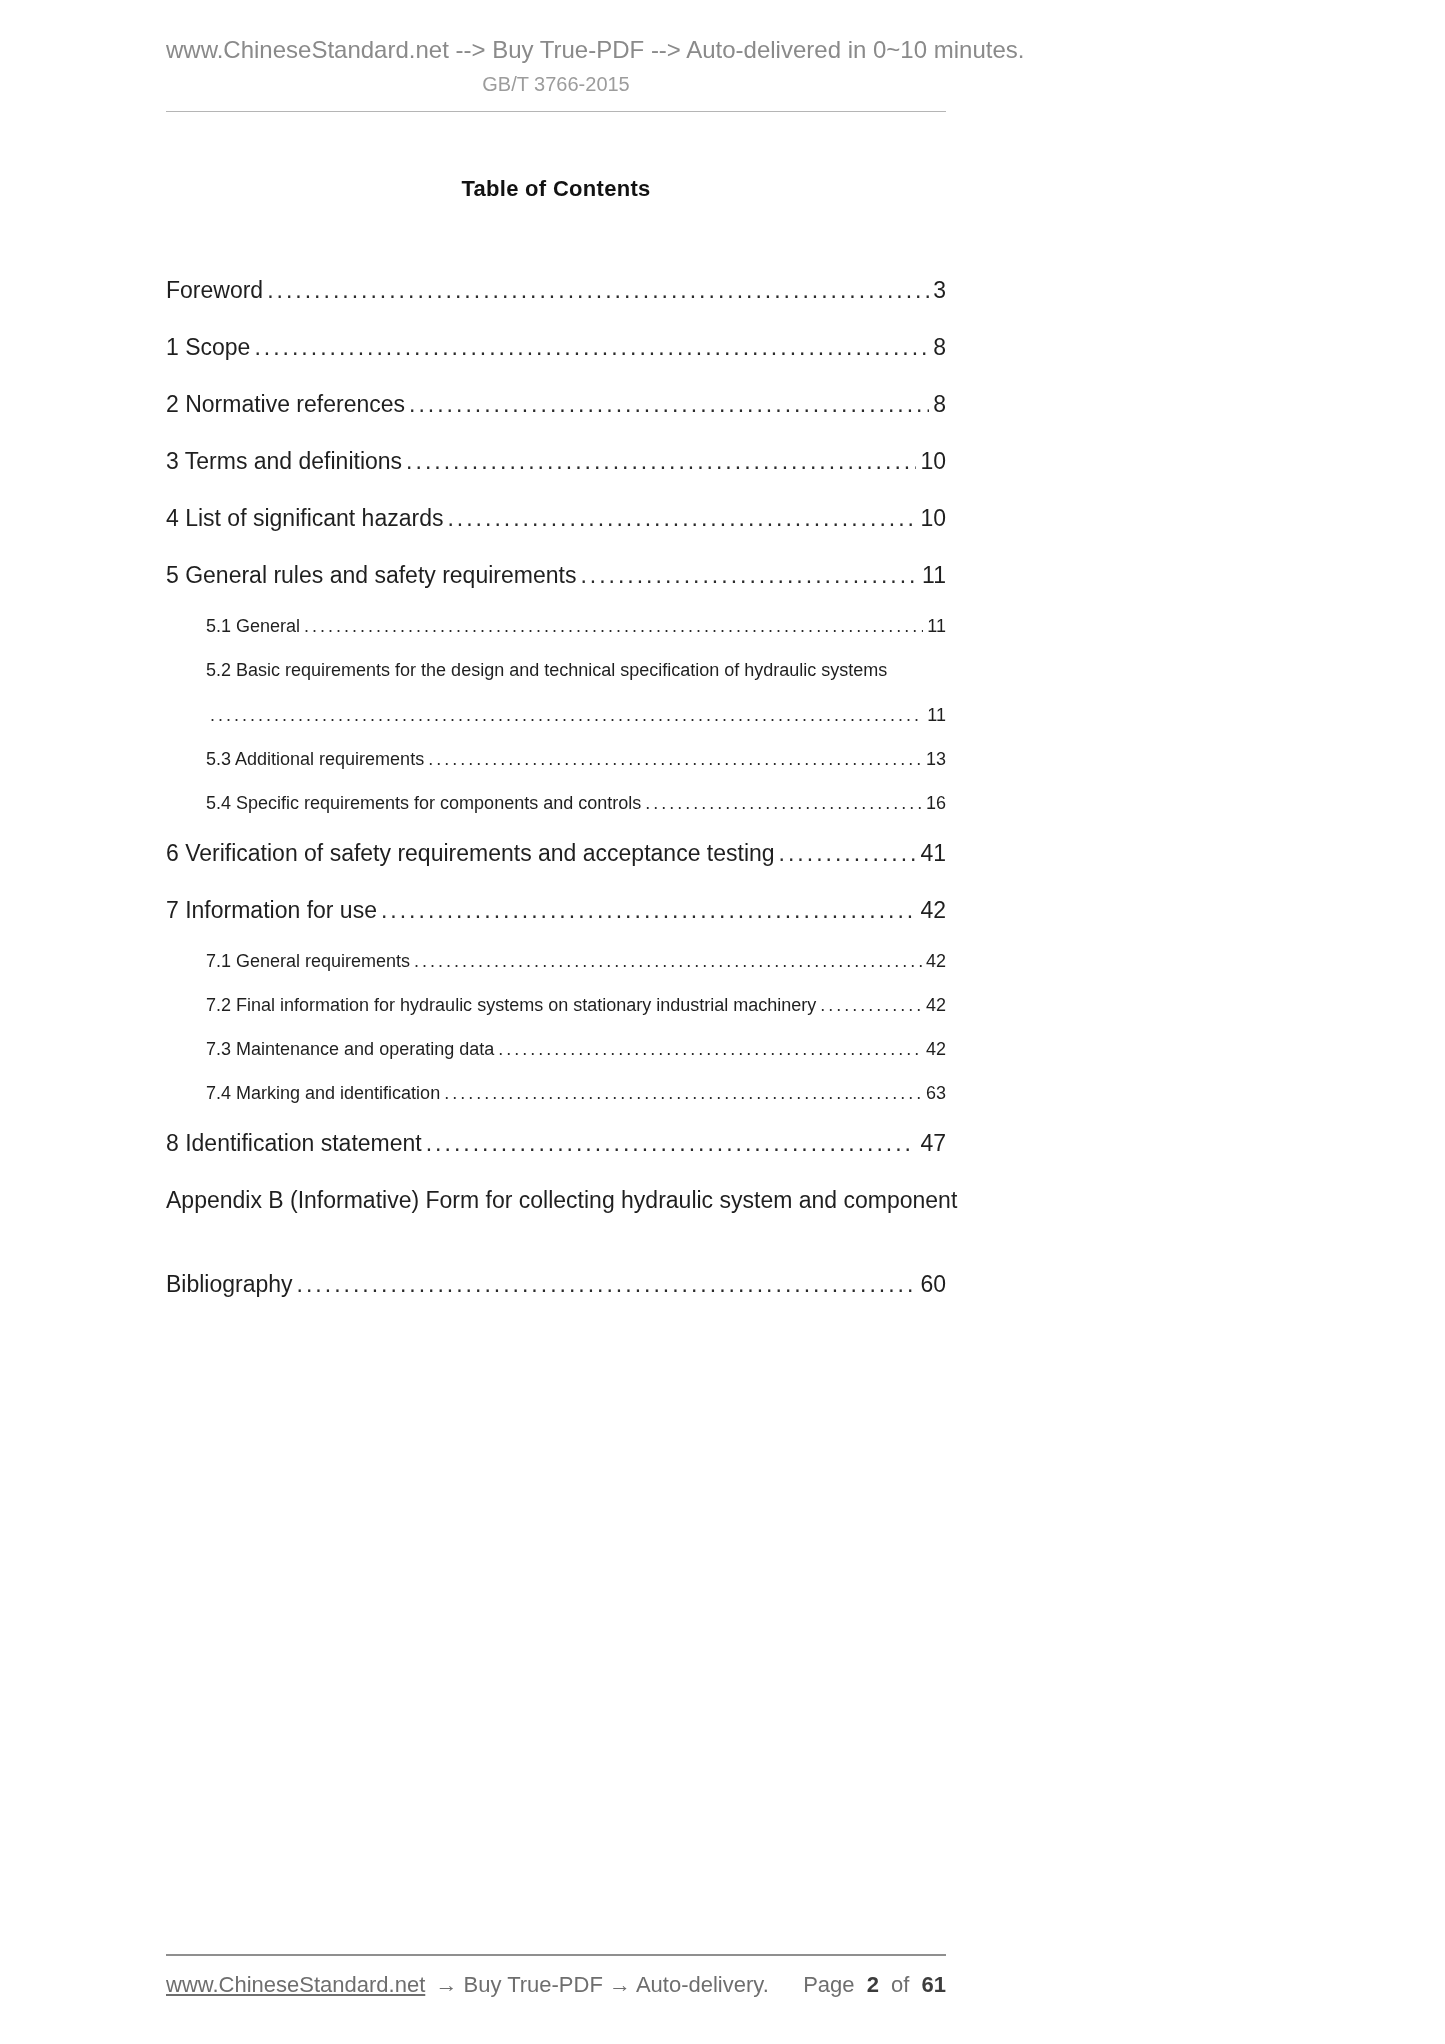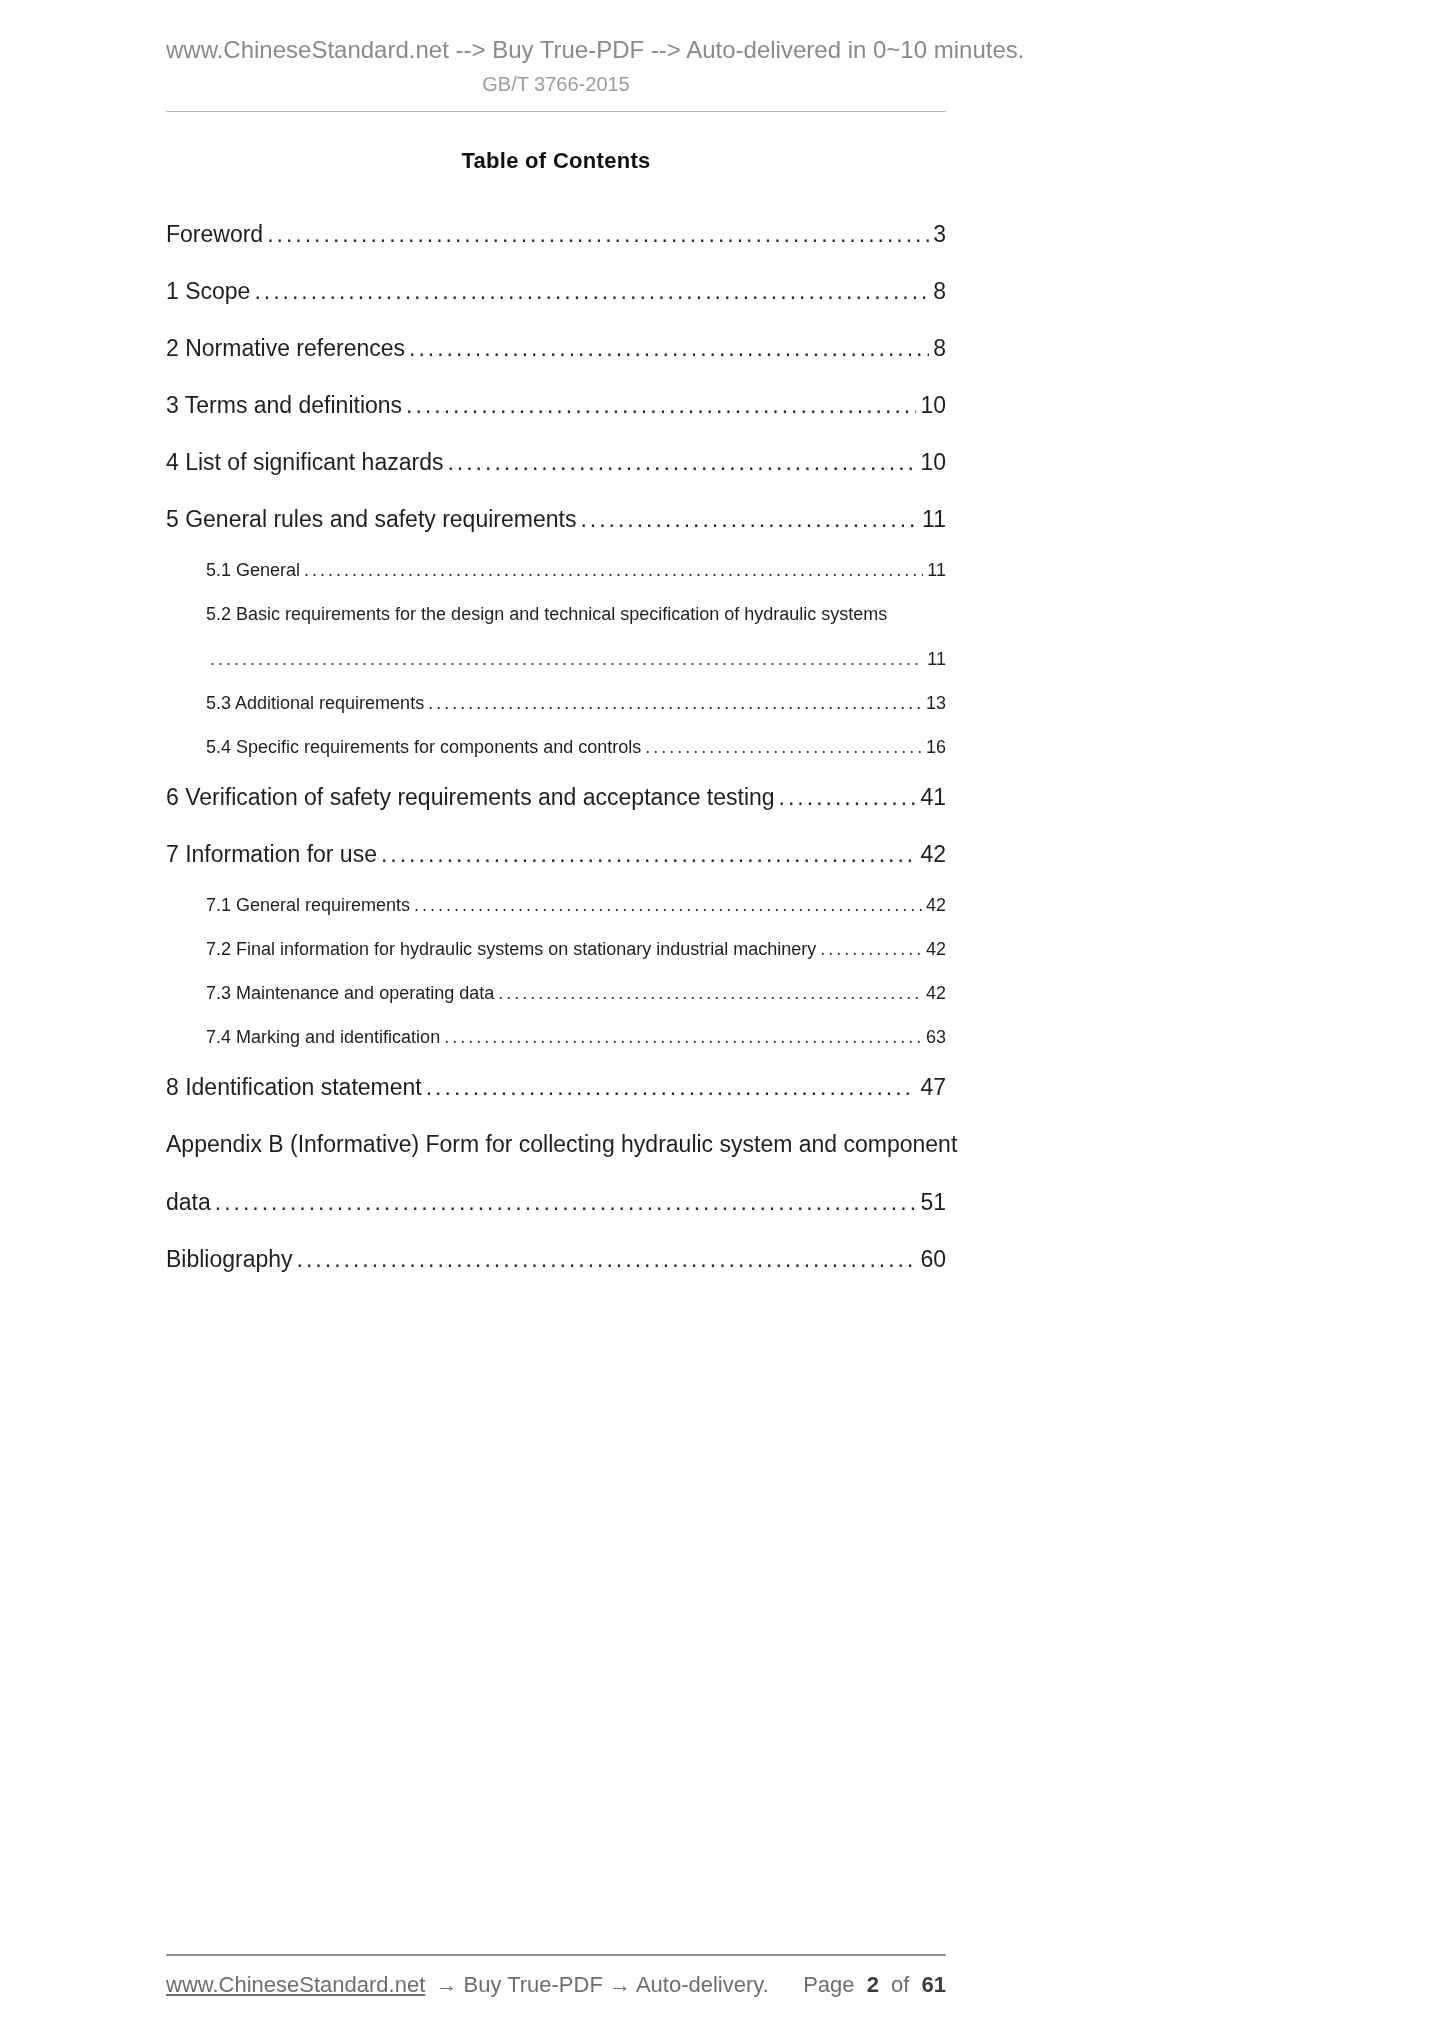--- a/index.html
+++ b/index.html
@@ -8,20 +8,21 @@
     width: 1445px;
     height: 2044px;
     margin: 0 auto;
     background: #ffffff;
     font-family: "Liberation Sans", sans-serif;
     color: #1f1f1f;
     display: flex;
     flex-direction: column;
     overflow: hidden;
     box-sizing: border-box;
+    gap: 28px;
   }
   .content {
     width: 780px;
     margin-left: 166px;
     box-sizing: border-box;
   }
   
   .header { padding-top: 36px; text-align: center; }
   .header-line1 {
     font-size: 24px;
@@ -208,25 +209,20 @@
       </div>
       <div class="toc-entry lvl0">
         <div class="toc-row">
           <span class="toc-label">8 Identification statement</span>
           <span class="toc-leader"></span>
           <span class="toc-page">47</span>
         </div>
       </div>
       <div class="toc-entry lvl0">
         <div class="toc-line">Appendix B (Informative) Form for collecting hydraulic system and component</div>
-        <div class="toc-row">
-          <span class="toc-label">data</span>
-          <span class="toc-leader"></span>
-          <span class="toc-page">51</span>
-        </div>
       </div>
       <div class="toc-entry lvl0">
         <div class="toc-row">
           <span class="toc-label">Bibliography</span>
           <span class="toc-leader"></span>
           <span class="toc-page">60</span>
         </div>
       </div>
     </div>
 

